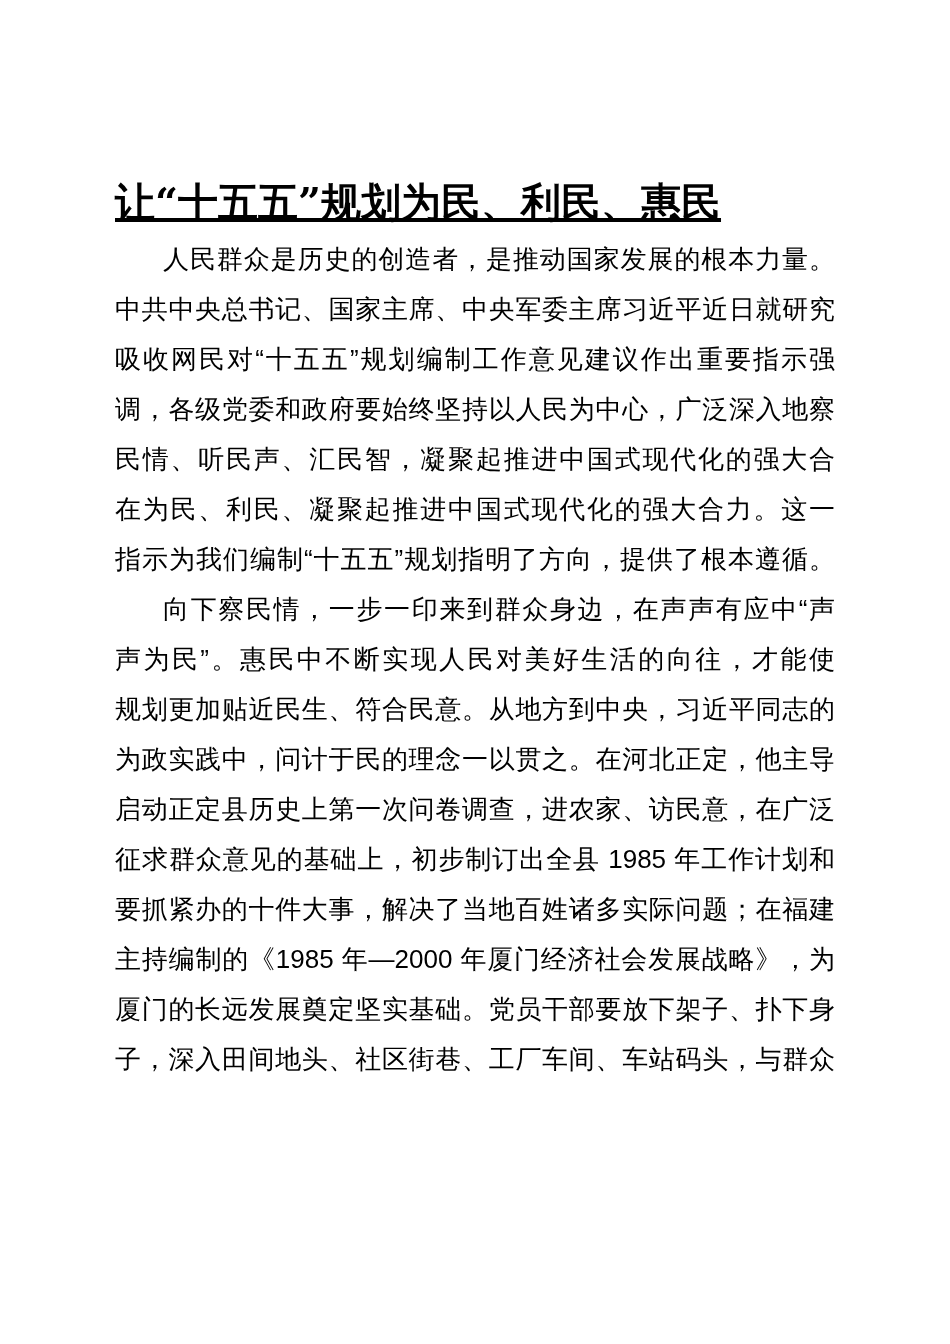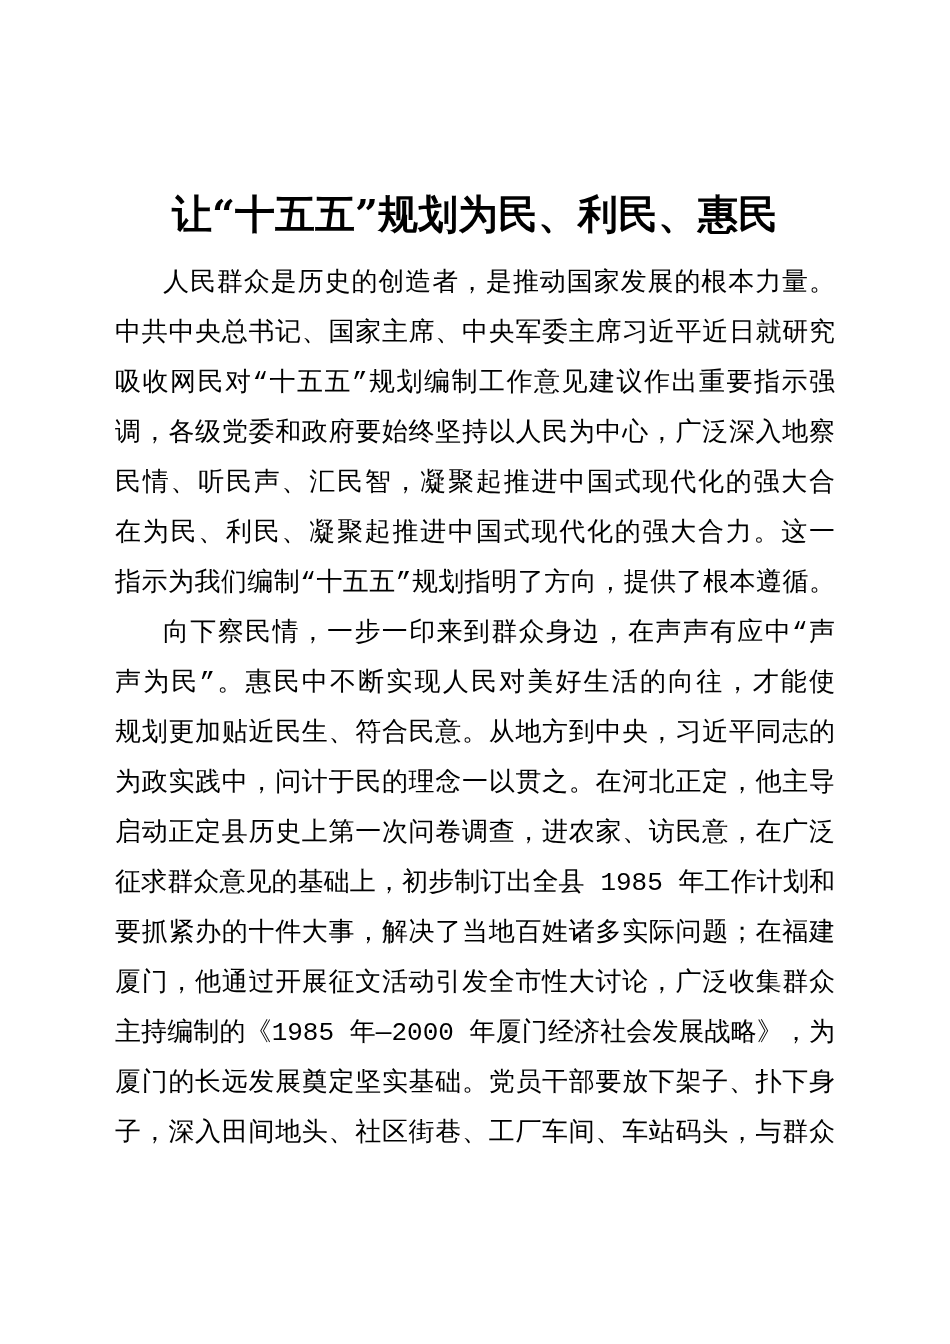--- a/index.html
+++ b/index.html
@@ -12,35 +12,35 @@
     width: 950px;
     height: 1344px;
     margin: 0 auto;
     background: #ffffff;
     box-sizing: border-box;
     padding: 170px 115px 0 115px;
     overflow: hidden;
     color: #000000;
   }
   .doc-title {
-    margin: 12px;
+    margin: 0;
     font-family: "DejaVu Serif", "Liberation Serif", serif;
     font-weight: bold;
     font-size: 40px;
     line-height: 64px;
     letter-spacing: 0px;
-    text-align: center;
     color: #000000;
     white-space: nowrap;
+    text-decoration: underline;
   }
   .doc-body {
     margin: 0;
   }
   .text-line {
-    font-family: Liberation Mono, monospace;
+    font-family: Liberation Sans, sans-serif;
     font-size: 26px;
     line-height: 50px;
     height: 50px;
     overflow: hidden;
     color: #000000;
     text-align: justify;
     
     text-align-last: justify;
     -moz-text-align-last: justify;
   }
@@ -61,18 +61,17 @@
       <div class="text-line">民情、听民声、汇民智，凝聚起推进中国式现代化的强大合力，</div>
       <div class="text-line">在为民、利民、凝聚起推进中国式现代化的强大合力。这一</div>
       <div class="text-line">指示为我们编制“十五五”规划指明了方向，提供了根本遵循。</div>
       <div class="text-line indent">向下察民情，一步一印来到群众身边，在声声有应中“声</div>
       <div class="text-line">声为民”。惠民中不断实现人民对美好生活的向往，才能使</div>
       <div class="text-line">规划更加贴近民生、符合民意。从地方到中央，习近平同志的</div>
       <div class="text-line">为政实践中，问计于民的理念一以贯之。在河北正定，他主导</div>
       <div class="text-line">启动正定县历史上第一次问卷调查，进农家、访民意，在广泛</div>
       <div class="text-line">征求群众意见的基础上，初步制订出全县 1985 年工作计划和</div>
       <div class="text-line">要抓紧办的十件大事，解决了当地百姓诸多实际问题；在福建</div>
-      <div class="text-line">厦门，他通过开展征文活动引发全市性大讨论，广泛收集群众</div>
       <div class="text-line">主持编制的《1985 年—2000 年厦门经济社会发展战略》，为</div>
       <div class="text-line">厦门的长远发展奠定坚实基础。党员干部要放下架子、扑下身</div>
       <div class="text-line">子，深入田间地头、社区街巷、工厂车间、车站码头，与群众</div>
     </div>
 </div>
 
 </body></html>

